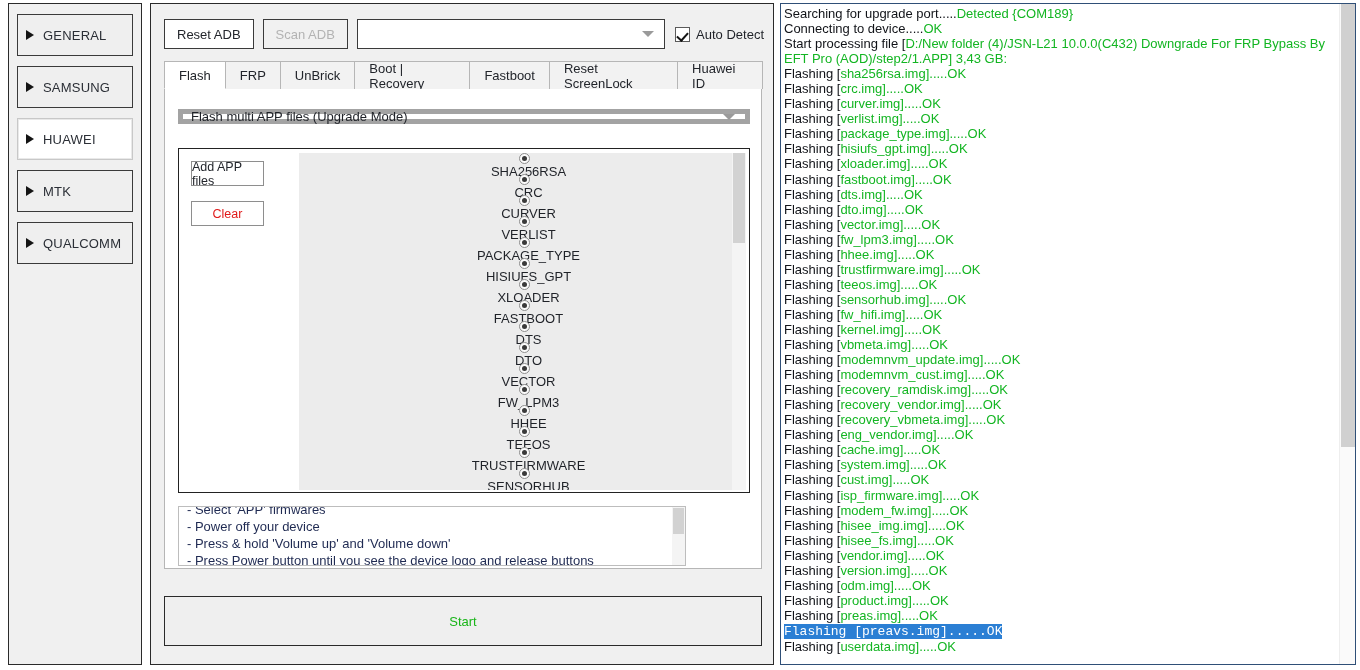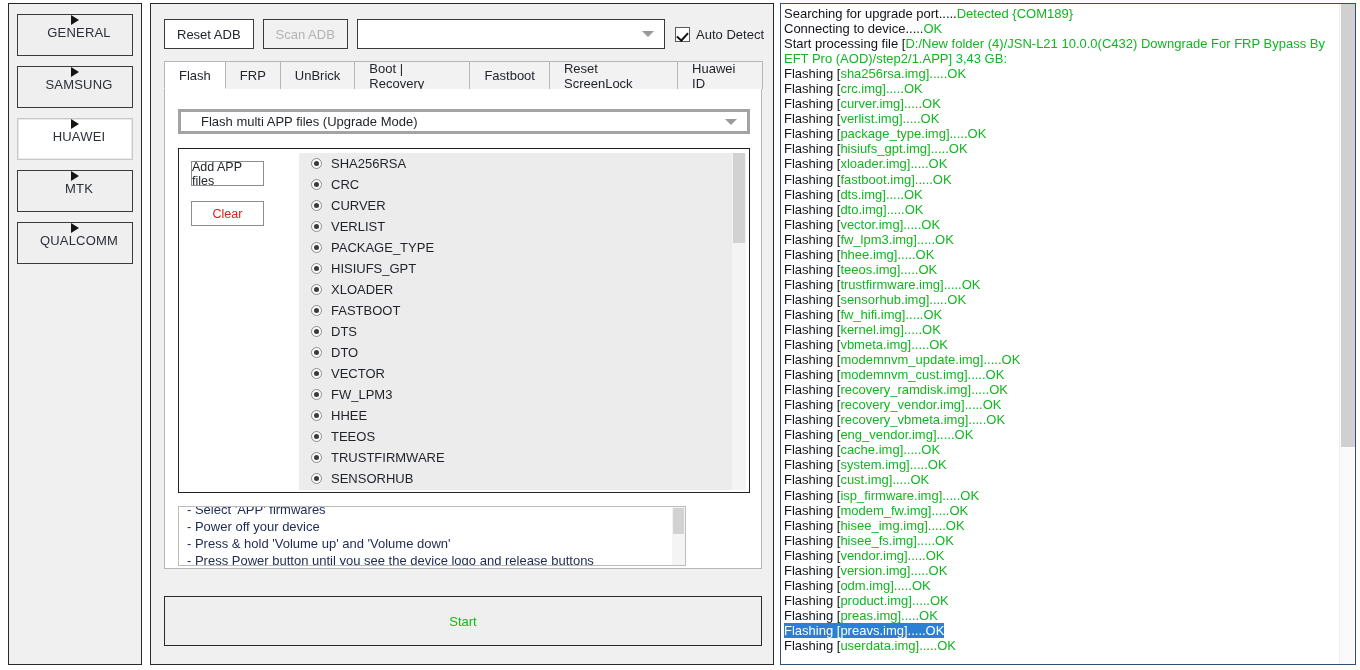--- a/index.html
+++ b/index.html
@@ -31,21 +31,20 @@
     margin: 10px 8px 0 8px;
     height: 42px;
     background: #efefef;
     border: 1px solid #3a3a3a;
     display: flex;
     align-items: center;
     padding-left: 8px;
     font-size: 13px;
     color: #2b2f36;
     letter-spacing: .2px;
-    flex-direction: column;
   }
   .side-btn.first { margin-top: 10px; }
   .side-btn.selected {
     background: #ffffff;
     border: 1px solid #c8c8c8;
     box-shadow: 0 0 0 1px #e9e9e9 inset;
   }
   .tri {
     width: 0; height: 0;
     border-left: 8px solid #141414;
@@ -158,25 +157,25 @@
     position: absolute;
     left: 13px; top: 85px;
     width: 598px; height: 480px;
     background: #ffffff;
     border: 1px solid #b6b6b6;
     border-top: none;
   }
   #mode-combo {
     position: absolute;
     left: 13px; top: 20px;
-    width: 572px; height: 25px;
-    background: #ffffff;
-    border: 3px solid #a3a3a3;
+    width: 572px; height: 15px;
+    background: #ffffff;
+    border: 5px solid #a3a3a3;
     display: flex; align-items: center;
-    padding: 0 6px 0 20px;
+    padding: 0 6px 0 8px;
     font-size: 13px;
     color: #1e2127;
   }
   #mode-combo .combo-val { flex: 1; }
 
   #files-group {
     position: absolute;
     left: 13px; top: 59px;
     width: 572px; height: 345px;
     background: #ffffff;
@@ -204,20 +203,21 @@
     width: 447px; height: 337px;
     background: #ececec;
     overflow: hidden;
   }
   .fl-item {
     height: 21px;
     display: flex; align-items: center;
     padding-left: 12px;
     font-size: 13px;
     color: #1f2228;
+    flex-direction: column;
   }
   .bullet {
     width: 11px; height: 11px;
     border-radius: 50%;
     border: 1px solid #8d8d8d;
     background: #fbfbfb;
     margin-right: 9px;
     position: relative;
     flex: none;
   }
@@ -302,20 +302,21 @@
     line-height: 15.05px;
     color: #111318;
     white-space: pre-wrap;
     word-break: break-word;
   }
   .g { color: #13b522; }
   .log-line.sel {
     background: #2b7fd4;
     color: #ffffff;
     display: inline-block;
+    font-family: Liberation Mono, monospace;
   }
   .log-line.sel .g { color: #ffffff; }
   .log-scroll {
     position: absolute;
     right: 0; top: 0;
     width: 16px; height: 660px;
     background: #fafafa;
     border-left: 1px solid #eeeeee;
   }
   .log-thumb {
@@ -491,22 +492,22 @@
         <div><span class="log-line"><span>Flashing [</span><span class="g">verlist.img</span><span class="g">].....OK</span></span></div>
         <div><span class="log-line"><span>Flashing [</span><span class="g">package_type.img</span><span class="g">].....OK</span></span></div>
         <div><span class="log-line"><span>Flashing [</span><span class="g">hisiufs_gpt.img</span><span class="g">].....OK</span></span></div>
         <div><span class="log-line"><span>Flashing [</span><span class="g">xloader.img</span><span class="g">].....OK</span></span></div>
         <div><span class="log-line"><span>Flashing [</span><span class="g">fastboot.img</span><span class="g">].....OK</span></span></div>
         <div><span class="log-line"><span>Flashing [</span><span class="g">dts.img</span><span class="g">].....OK</span></span></div>
         <div><span class="log-line"><span>Flashing [</span><span class="g">dto.img</span><span class="g">].....OK</span></span></div>
         <div><span class="log-line"><span>Flashing [</span><span class="g">vector.img</span><span class="g">].....OK</span></span></div>
         <div><span class="log-line"><span>Flashing [</span><span class="g">fw_lpm3.img</span><span class="g">].....OK</span></span></div>
         <div><span class="log-line"><span>Flashing [</span><span class="g">hhee.img</span><span class="g">].....OK</span></span></div>
+        <div><span class="log-line"><span>Flashing [</span><span class="g">trustfirmware.img</span><span class="g">].....OK</span></span></div>
         <div><span class="log-line"><span>Flashing [</span><span class="g">teeos.img</span><span class="g">].....OK</span></span></div>
-        <div><span class="log-line"><span>Flashing [</span><span class="g">trustfirmware.img</span><span class="g">].....OK</span></span></div>
         <div><span class="log-line"><span>Flashing [</span><span class="g">sensorhub.img</span><span class="g">].....OK</span></span></div>
         <div><span class="log-line"><span>Flashing [</span><span class="g">fw_hifi.img</span><span class="g">].....OK</span></span></div>
         <div><span class="log-line"><span>Flashing [</span><span class="g">kernel.img</span><span class="g">].....OK</span></span></div>
         <div><span class="log-line"><span>Flashing [</span><span class="g">vbmeta.img</span><span class="g">].....OK</span></span></div>
         <div><span class="log-line"><span>Flashing [</span><span class="g">modemnvm_update.img</span><span class="g">].....OK</span></span></div>
         <div><span class="log-line"><span>Flashing [</span><span class="g">modemnvm_cust.img</span><span class="g">].....OK</span></span></div>
         <div><span class="log-line"><span>Flashing [</span><span class="g">recovery_ramdisk.img</span><span class="g">].....OK</span></span></div>
         <div><span class="log-line"><span>Flashing [</span><span class="g">recovery_vendor.img</span><span class="g">].....OK</span></span></div>
         <div><span class="log-line"><span>Flashing [</span><span class="g">recovery_vbmeta.img</span><span class="g">].....OK</span></span></div>
         <div><span class="log-line"><span>Flashing [</span><span class="g">eng_vendor.img</span><span class="g">].....OK</span></span></div>

